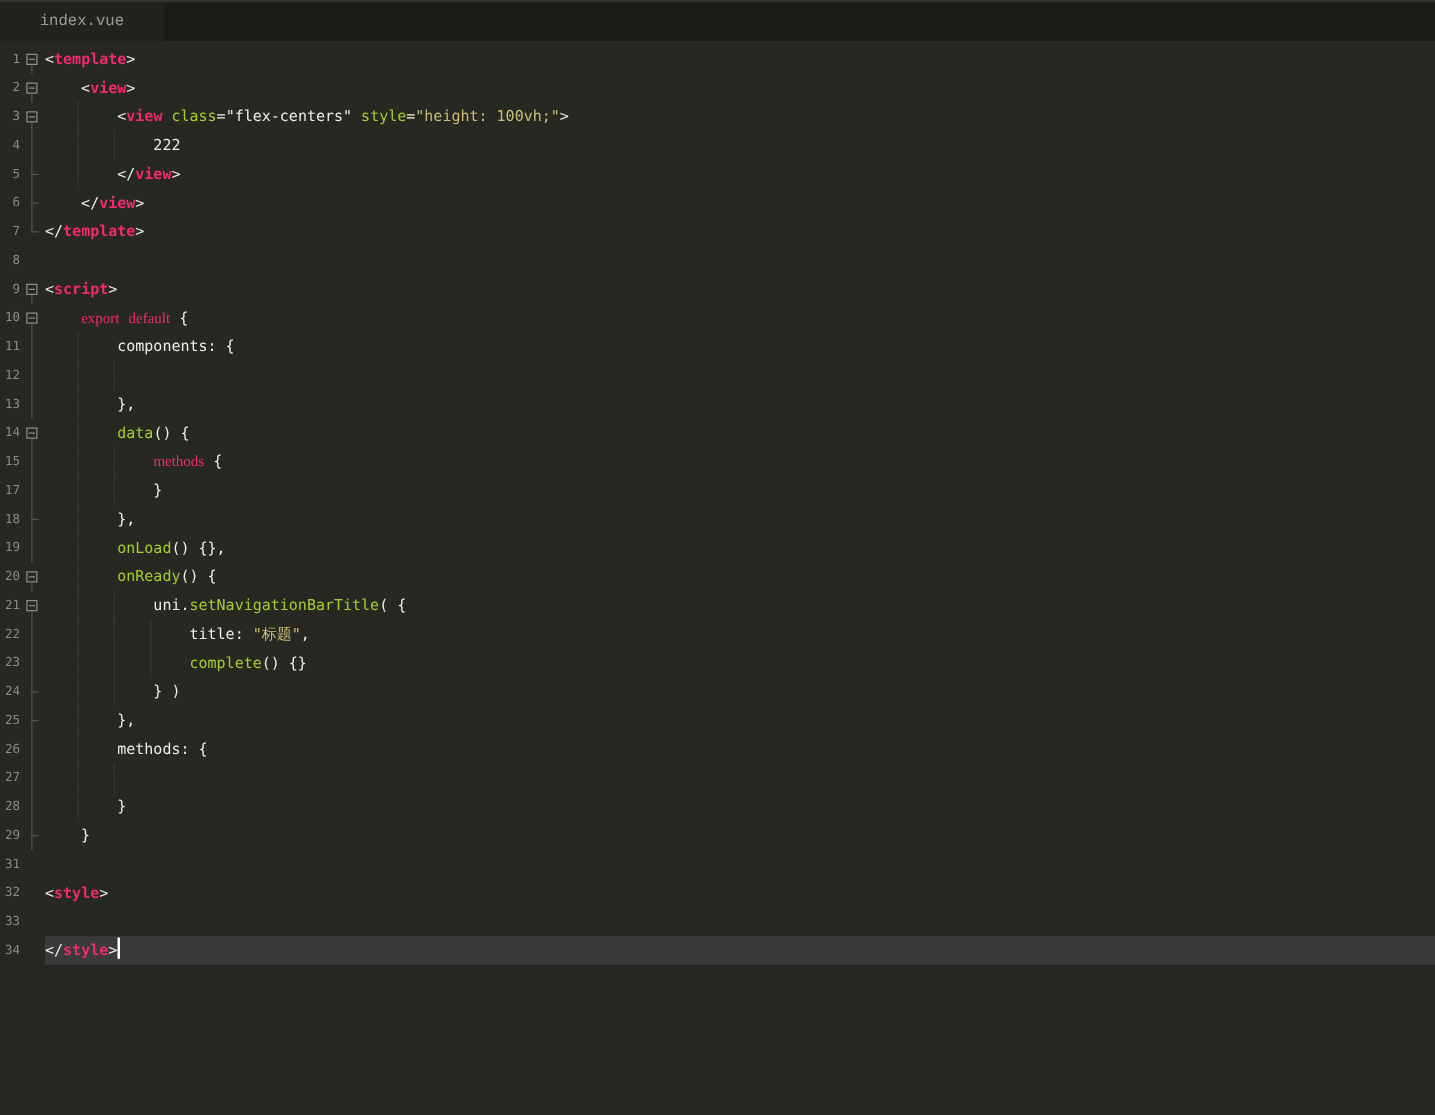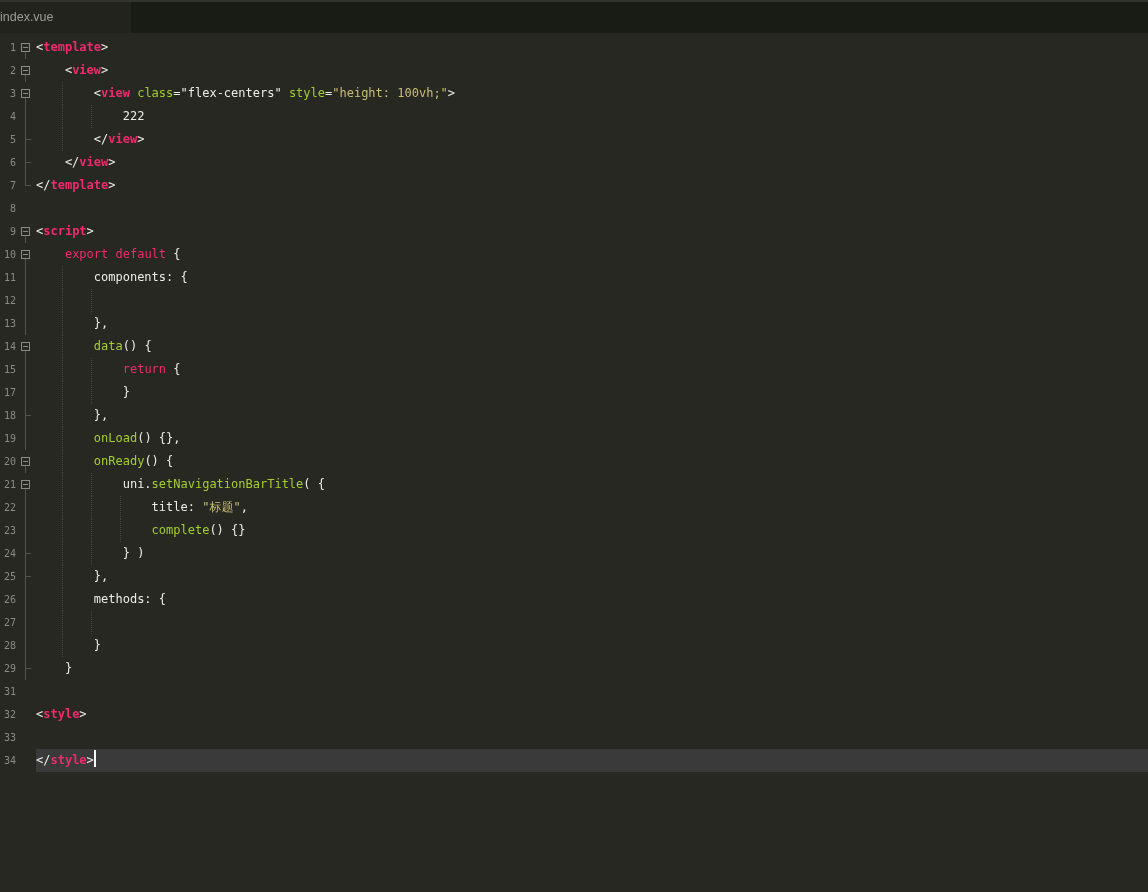--- a/index.html
+++ b/index.html
@@ -11,22 +11,22 @@
 
   
   .topline { height:2px; background:#32332c; }
   .tabbar {
     height:31px; background:var(--tabbar-bg,#191b15);
     display:flex; align-items:stretch;
   }
   .tab {
     width:131px; background:var(--tab-inactive-bg,#21231c);
     color:var(--tab-inactive-fg,#9d9d96);
-    font-family:Liberation Sans, sans-serif; font-size:12.5px;
-    line-height:31px; text-align:left; cursor:default;
+    font-family:Liberation Mono, monospace; font-size:12.5px;
+    line-height:31px; text-align:center; cursor:default;
     white-space:nowrap; overflow:hidden;
   }
   .tab.active {
     width:142px; background:var(--tab-active-bg,#2b2b25);
     color:var(--tab-active-fg,#e9e9e4);
     margin-top:31px;
   }
 
   
   .editor {
@@ -41,21 +41,21 @@
   }
   .fold { width:20px; position:relative; }
   .code {
     flex:1; position:relative; white-space:pre;
     font-size:12px; line-height:23px; color:var(--fg,#edede7);
   }
   .row.active .code { background:var(--cur-line,#3a3a3a); }
 
   .tk-w { color:var(--fg,#edede7); }
   .tk-t { color:var(--pink,#ef2a6e);font-weight:bold; }
-  .tk-k { color:var(--pink,#ef2a6e); }
+  .tk-k { color:var(--pink,#ef2a6e);font-family:Liberation Serif, serif; }
   .tk-g { color:var(--green,#a3ce2f); }
   .tk-s { color:var(--str,#c9bd76); }
 
   .guide {
     position:absolute; top:0; bottom:0; width:0;
     border-left:1px dotted var(--guide,#46463f);
   }
 
   
   .fm-box {
@@ -190,21 +190,21 @@
         <div class="fm-box"></div>
         <div class="fm-vbelow"></div>
       </div>
       <div class="code"><span class="guide" style="left: 25.9px;"></span><span class="tk-w">        </span><span class="tk-g">data</span><span class="tk-w">() {</span></div>
     </div>
     <div class="row">
       <div class="lnum">15</div>
       <div class="fold">
         <div class="fm-vfull"></div>
       </div>
-      <div class="code"><span class="guide" style="left: 25.9px;"></span><span class="guide" style="left: 54.8px;"></span><span class="tk-w">            </span><span class="tk-k">return</span><span class="tk-w"> {</span></div>
+      <div class="code"><span class="guide" style="left: 25.9px;"></span><span class="guide" style="left: 54.8px;"></span><span class="tk-w">            </span><span class="tk-k">methods</span><span class="tk-w"> {</span></div>
     </div>
     <div class="row">
       <div class="lnum">17</div>
       <div class="fold">
         <div class="fm-vfull"></div>
       </div>
       <div class="code"><span class="guide" style="left: 25.9px;"></span><span class="guide" style="left: 54.8px;"></span><span class="tk-w">            }</span></div>
     </div>
     <div class="row">
       <div class="lnum">18</div>

